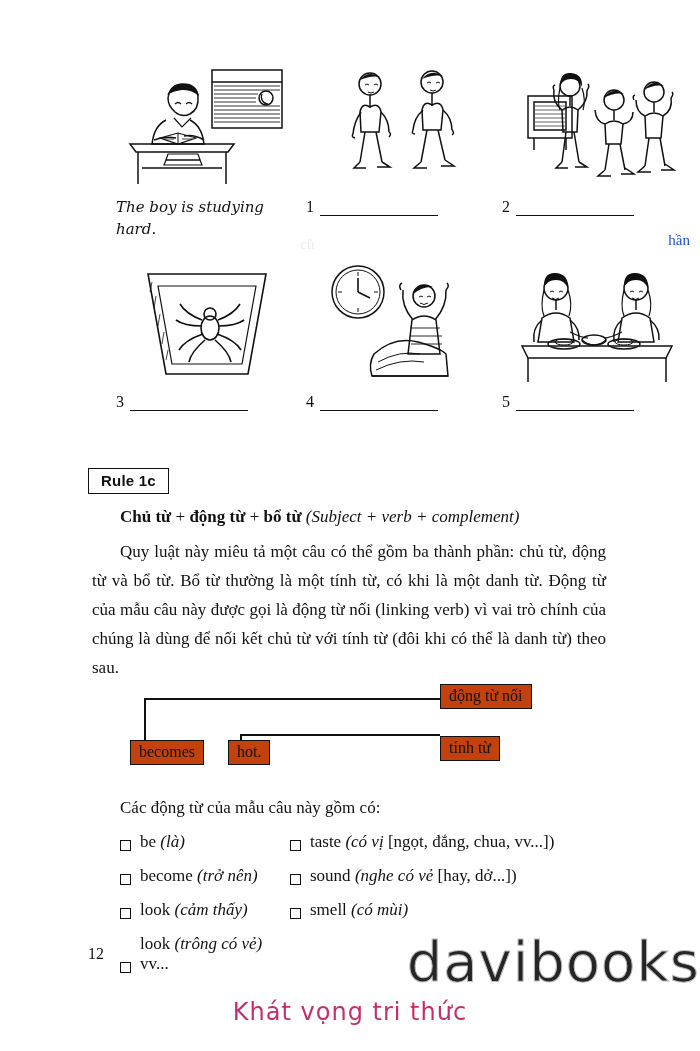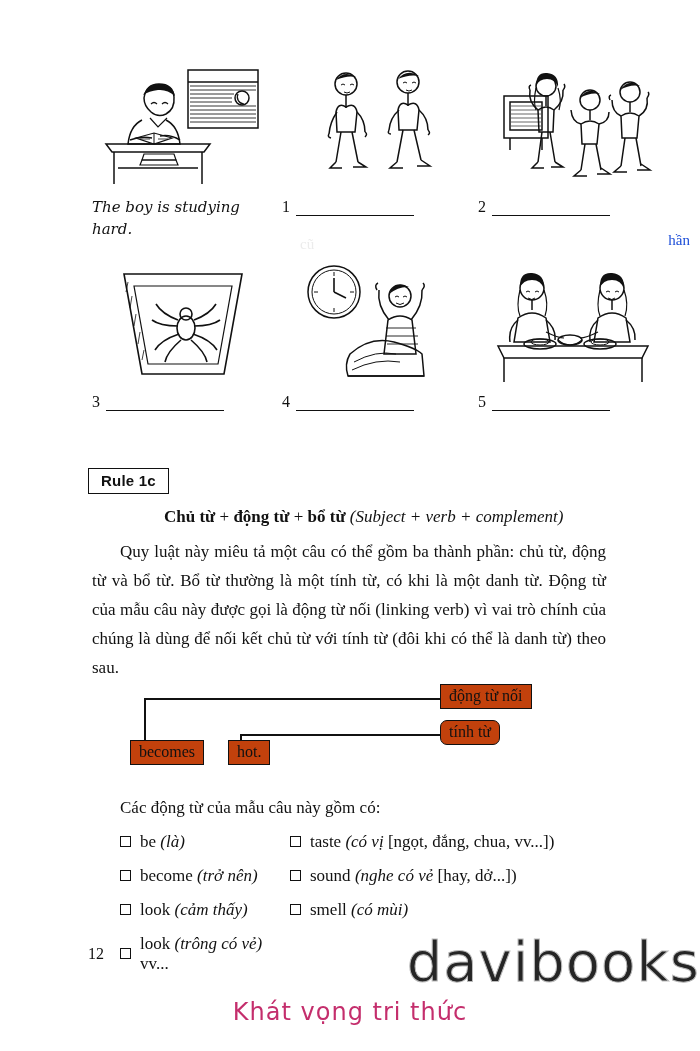--- a/index.html
+++ b/index.html
@@ -12,20 +12,21 @@
     overflow:hidden;
   }
   .page {
     position:absolute; left:0; top:0; width:700px; height:1051px;
   }
 
   
   .pic-row {
     position:absolute;
     display:flex;
+    margin-left:24px;
   }
   .pic-cell { position:relative; }
   .pic-box {
     position:relative;
     overflow:hidden;
   }
   svg { display:block; }
 
   .caption-hand {
     font-family:"DejaVu Serif", serif;
@@ -57,21 +58,20 @@
     font-weight:bold;
     font-size:15px;
     letter-spacing:0.2px;
   }
 
   
   .formula {
     position:absolute;
     left:120px; top:507px;
     font-size:17px;
-    margin-left:44px;
   }
   .formula b { font-weight:bold; }
   .formula i { font-style:italic; }
 
   .para {
     position:absolute;
     left:92px; top:537px;
     width:514px;
     font-size:17px;
     line-height:29px;
@@ -98,21 +98,21 @@
 
   .sub-head {
     position:absolute;
     left:120px; top:798px;
     font-size:17px;
   }
 
   
   .vlist { position:absolute; left:120px; top:832px; width:480px; }
   .vrow { display:flex; margin-bottom:14px; }
-  .vitem { font-size:17px; display:flex; align-items:center; }
+  .vitem { font-size:17px; display:flex; align-items:flex-end; }
   .vitem .sq {
     display:inline-block;
     width:9px; height:9px;
     border:1.3px solid #111;
     margin-right:9px;
     position:relative; top:-1px;
     flex:0 0 auto;
   }
   .vitem i { font-style:italic; }
   .col1 { width:170px; flex:0 0 170px; }
@@ -416,21 +416,21 @@
   <div class="formula">
     <b>Chủ từ</b><span> + </span><b>động từ</b><span> + </span><b>bổ từ</b><i> (Subject + verb + complement)</i>
   </div>
 
   <div class="para">
     <span class="indent"></span><span>Quy luật này miêu tả một câu có thể gồm ba thành phần: chủ từ, động từ và bổ từ. Bổ từ thường là một tính từ, có khi là một danh từ. Động từ của mẫu câu này được gọi là động từ nối (linking verb) vì vai trò chính của chúng là dùng để nối kết chủ từ với tính từ (đôi khi có thể là danh từ) theo sau.</span>
   </div>
 
   <div class="diagram">
     <div class="dg-label" style="left:348px; top:0px;">động từ nối</div>
-    <div class="dg-label" style="left:348px; top:36px;border-radius:7px;">tính từ</div>
+    <div class="dg-label" style="left:348px; top:52px;">tính từ</div>
 
     <div class="dg-line" style="left:52px; top:14px; width:296px; height:1.5px;"></div>
     <div class="dg-line" style="left:52px; top:14px; width:1.5px; height:48px;"></div>
     <div class="dg-line" style="left:148px; top:50px; width:200px; height:1.5px;"></div>
     <div class="dg-line" style="left:148px; top:50px; width:1.5px; height:14px;"></div>
 
     <div class="dg-it">It</div>
     <div class="dg-label" style="left:38px; top:56px;">becomes</div>
     <div class="dg-label" style="left:136px; top:56px;">hot.</div>
   </div>

